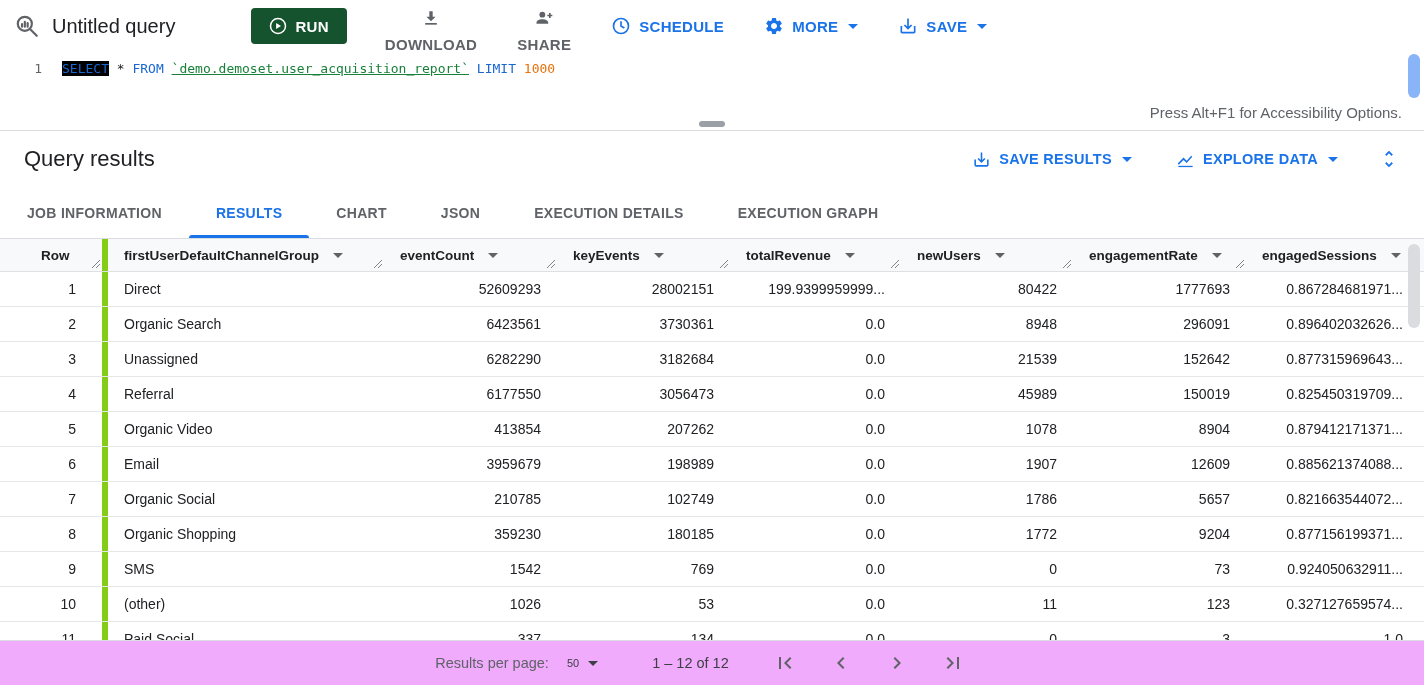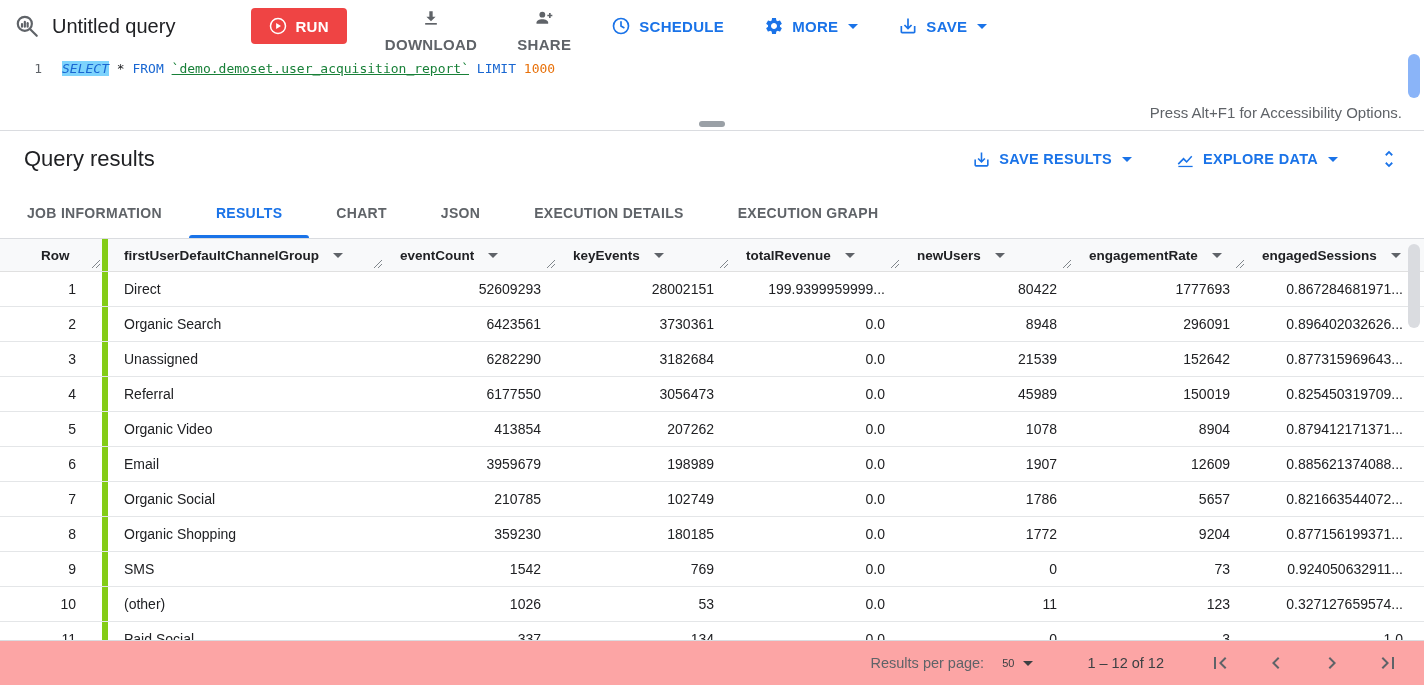--- a/index.html
+++ b/index.html
@@ -3,39 +3,39 @@
 <meta charset="utf-8">
 <style>
   * { box-sizing: border-box; margin: 0; padding: 0; }
   html,body { width:1424px; height:685px; overflow:hidden; background:#fff;
     font-family:"Liberation Sans","DejaVu Sans",sans-serif; color:#202124; }
 
   
   .toolbar { height:52px; display:flex; align-items:center; padding:0 16px 0 14px; background:#fff; }
   .bq-icon { display:inline-flex; margin-right:12px; }
   .query-title { font-size:20px; font-weight:400; color:#202124; margin-right:76px; white-space:nowrap; }
-  .run-btn { display:inline-flex; align-items:center; gap:8px; background:#ef4444; color:#fff;
+  .run-btn { display:inline-flex; align-items:center; gap:8px; background:#14532d; color:#fff;
     border:none; border-radius:4px; height:36px; padding:0 18px; font-size:15px; font-weight:700;
     letter-spacing:.3px; cursor:pointer; margin-right:38px; font-family:inherit; }
   .tbtn { display:inline-flex; align-items:center; gap:8px; background:none; border:none; height:36px;
     font-size:15px; font-weight:700; letter-spacing:.3px; cursor:pointer; margin-right:40px;
     font-family:inherit; white-space:nowrap; }
   .tbtn.gray { color:#5f6368;flex-direction:column; }
   .tbtn.blue { color:#1a73e8; }
   .caret { width:0; height:0; border-left:5px solid transparent; border-right:5px solid transparent;
     border-top:5px solid currentColor; display:inline-block; margin-left:2px; }
 
   
   .editor { position:relative; height:79px; border-bottom:1px solid #dadce0; background:#fff; }
   .code-row { display:flex; align-items:flex-start; padding-top:7px; }
   .gutter { width:48px; text-align:right; padding-right:6px; color:#5f6368;
     font:13px "DejaVu Sans Mono","Liberation Mono",monospace; line-height:20px; }
   .sql { white-space:pre; font:13px "DejaVu Sans Mono","Liberation Mono",monospace;
     line-height:20px; margin-left:14px; }
-  .tok-select { color:#1967d2; background:#7dd3fc;font-style:italic; }
+  .tok-select { color:#1967d2; background:#000000; }
   .tok-kw { color:#1967d2; }
   .tok-plain { color:#202124; }
   .tok-table { color:#188038; text-decoration:underline; cursor:pointer; }
   .tok-num { color:#e8710a; }
   .editor-scrollbar { position:absolute; top:2px; right:4px; width:12px; height:44px;
     background:#8ab4f8; border-radius:6px; }
   .a11y-hint { position:absolute; right:22px; bottom:9px; font-size:15px; color:#5f6368; }
   .divider-handle { position:absolute; left:50%; bottom:3px; transform:translateX(-50%);
     width:26px; height:6px; border-radius:3px; background:#9aa0a6; cursor:row-resize; }
 
@@ -73,21 +73,21 @@
   .trow { display:flex; height:35px; border-bottom:1px solid #e4e6e8; background:#fff; }
   .tcell { flex:none; display:flex; align-items:center; padding:0 16px; font-size:14px;
     color:#202124; white-space:nowrap; overflow:hidden; }
   .tcell.c0 { justify-content:flex-end; padding-right:26px; }
   .tcell.c2,.tcell.c3,.tcell.c4,.tcell.c5,.tcell.c6,.tcell.c7 { justify-content:flex-end; }
   .v-scrollbar { position:absolute; top:5px; right:4px; width:12px; height:390px; }
   .v-thumb { width:12px; height:84px; background:#dadce0; border-radius:6px; }
 
   
   .pager { height:45px; border-top:1px solid #dadce0; display:flex; align-items:center;
-    justify-content:flex-end; padding-right:14px; background:#fca5a5; }
+    justify-content:center; padding-right:14px; background:#f0abfc; }
   .pp-label { font-size:14.5px; color:#5f6368; margin-right:18px; }
   .pp-select { display:inline-flex; align-items:center; gap:7px; background:none; border:none;
     font-size:11px; color:#3c4043; cursor:pointer; margin-right:54px; font-family:inherit; }
   .page-info { font-size:14.5px; color:#3c4043; margin-right:44px; white-space:nowrap; }
   .pg-btn { background:none; border:none; cursor:pointer; display:inline-flex; padding:0; margin-right:32px; }
   .pg-btn:last-child { margin-right:10px; }
 </style>
 </head>
 <body>
 

